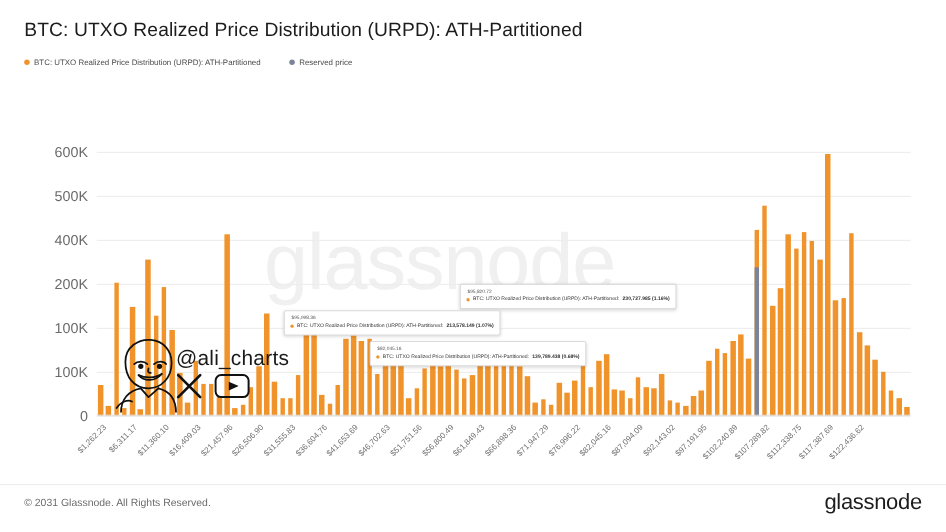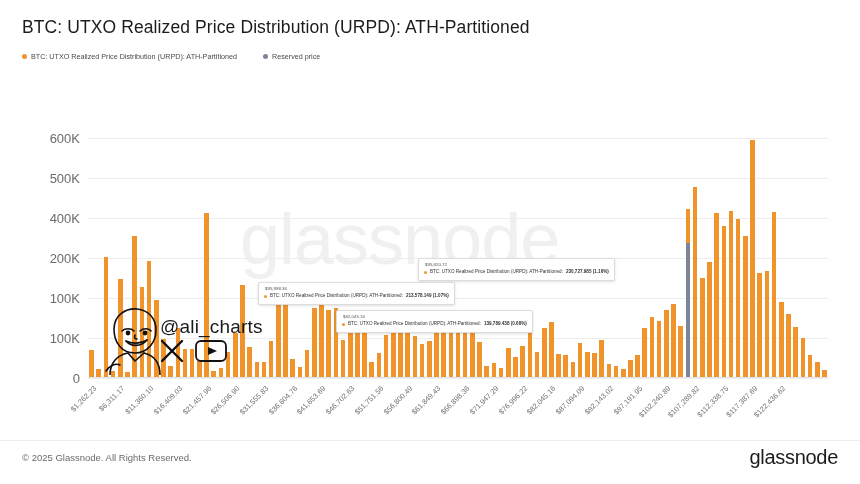--- a/index.html
+++ b/index.html
@@ -318,14 +318,14 @@
 <div class="tooltip" id="tt-lower" style="left:336px; top:310px;">
   <div class="tt-head">$82,045.16</div>
   <div class="tt-row">
     <span class="tt-dot"></span>
     <span>BTC: UTXO Realized Price Distribution (URPD): ATH-Partitioned:</span>
     <span class="tt-val">139,789.438 (0.68%)</span>
   </div>
 </div>
 
 <div id="footer-divider"></div>
-<div id="copyright">© 2025 Glassnode. All Rights Reserved.</div>
+<div id="copyright">© 2031 Glassnode. All Rights Reserved.</div>
 <div id="brand">glassnode</div>
 
 </body></html>

